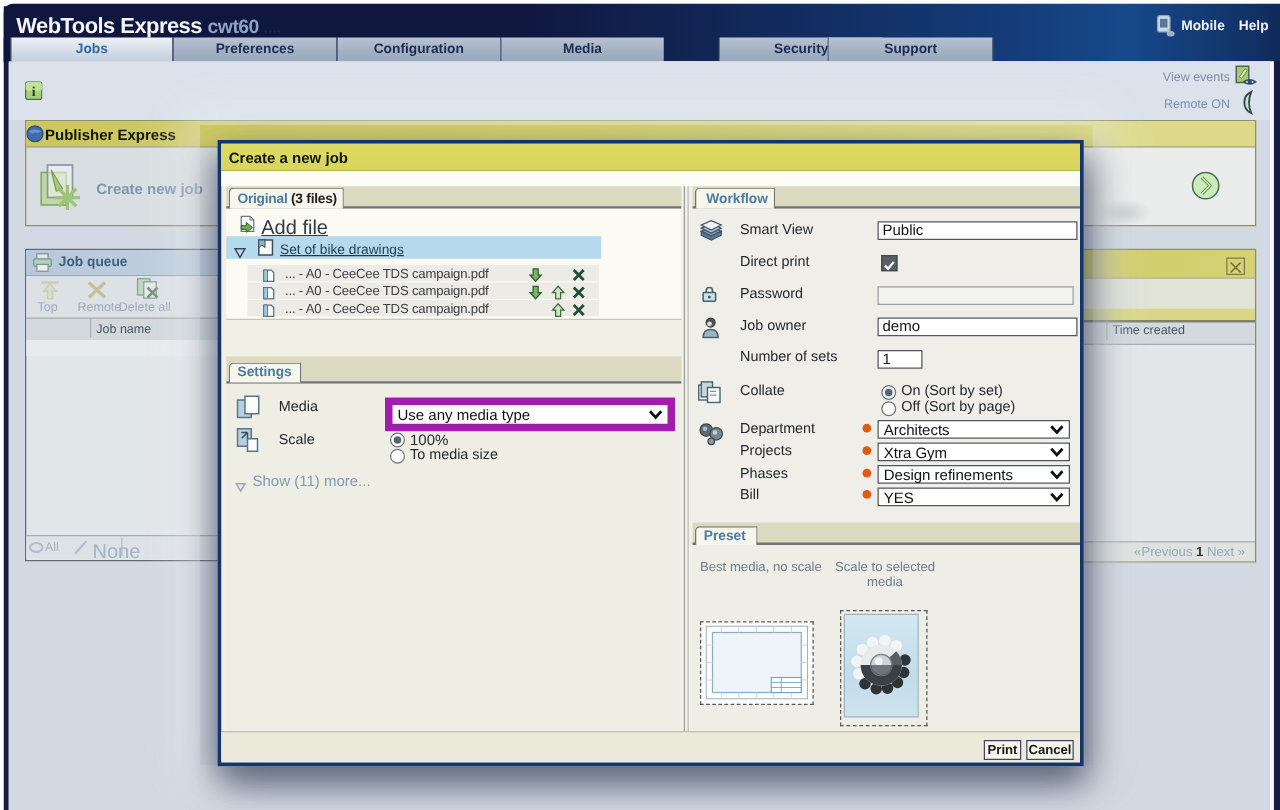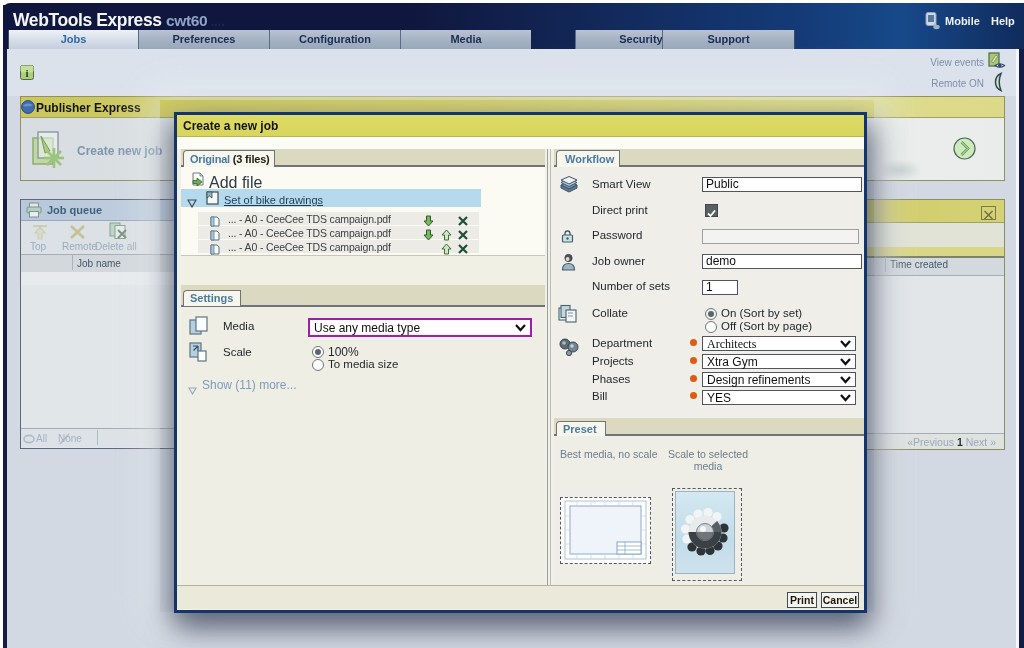--- a/index.html
+++ b/index.html
@@ -152,21 +152,21 @@
       <svg width="13" height="11">
           <ellipse cx="6" cy="5" rx="5" ry="3.6" fill="none" stroke="#aebccb" stroke-width="1.6"></ellipse>
         </svg>
     </div>
     <div style="position:absolute;left:15px;top:233px;font-size:10px;color:#a2b3c4;">All</div>
     <div style="position:absolute;left:37px;top:231px;width:13px;height:12px;">
       <svg width="13" height="12">
           <line x1="2" y1="11" x2="11" y2="1" stroke="#aebccb" stroke-width="1.6"></line>
         </svg>
     </div>
-    <div style="position:absolute;left:37px;top:233px;font-size:10px;color:#a2b3c4;">None</div>
+    <div style="position:absolute;left:53px;top:233px;font-size:16px;color:#a2b3c4;">None</div>
     <div style="position:absolute;left:76px;top:230px;width:1px;height:15px;background:#b2bcc4;"></div>
   </div>
 
   <div class="abs" style="left:620px;top:199px;width:383px;height:249px;border:1px solid #8a8d63;background:#e2e6e9;">
     <div style="position:absolute;left:0;top:0;width:100%;height:22px;background:linear-gradient(90deg,#cac45e 0%,#d0cc68 60%,#d5d276 100%);border-bottom:1px solid #a0a068;"></div>
     <div style="position:absolute;left:360px;top:6px;width:13px;height:12px;border:1px solid #7c7c46;">
       <svg width="13" height="12">
           <path d="M2.5 2 L10.5 10 M10.5 2 L2.5 10" stroke="#6e6e42" stroke-width="1.4"></path>
         </svg>
     </div>
@@ -294,21 +294,21 @@
         <span class="b" style="color:#4a7ba3;margin-left:6px;">Settings</span></div>
       <div style="position:absolute;left:0;top:158px;width:100%;height:278px;background:#efeee4;"></div>
 
       <div style="position:absolute;left:8px;top:167px;width:21px;height:20px;">
         <svg width="21" height="20" viewBox="0 0 21 20">
           <rect x="1" y="4" width="11" height="14" fill="#b6cfde" stroke="#5c7586" stroke-width="1.2"></rect>
           <rect x="7" y="1" width="11" height="14" fill="#fbfdfd" stroke="#5c7586" stroke-width="1.2"></rect>
         </svg>
       </div>
       <div style="position:absolute;left:42px;top:171px;font-size:11.5px;color:#23282e;">Media</div>
-      <div style="position:absolute;left:127px;top:169px;width:220px;height:15px;background:#fff;border:2px solid #a21caf;">
+      <div style="position:absolute;left:127px;top:169px;width:220px;height:15px;background:#fff;border:6px solid #a21caf;">
         <div style="position:absolute;left:4px;top:1px;font-size:12px;color:#111;">Use any media type</div>
         <svg width="11" height="8" style="position:absolute;right:4px;top:4px;">
             <path d="M1 1 L5.5 6 L10 1" fill="none" stroke="#111" stroke-width="2.2"></path>
           </svg>
       </div>
 
       <div style="position:absolute;left:8px;top:193px;width:21px;height:21px;">
         <svg width="21" height="21" viewBox="0 0 21 21">
           <rect x="1" y="1" width="11" height="14" fill="#b6cfde" stroke="#5c7586" stroke-width="1.2"></rect>
           <path d="M4 4 L9 4 M9 4 L9 9 M9 4 L4.5 8.5" fill="none" stroke="#3c515e" stroke-width="1.2"></path>
@@ -401,21 +401,21 @@
           <circle cx="7" cy="7" r="5" fill="#5d6b76" stroke="#39474f" stroke-width="1"></circle>
           <circle cx="15" cy="10" r="5" fill="#76858f" stroke="#39474f" stroke-width="1"></circle>
           <circle cx="6" cy="6" r="1.8" fill="#aebbc2"></circle>
           <circle cx="14" cy="9" r="1.8" fill="#c5d0d6"></circle>
           <circle cx="11" cy="16" r="2.6" fill="#8c9aa3" stroke="#39474f" stroke-width="1"></circle>
         </svg>
       </div>
       <div style="position:absolute;left:38px;top:188px;font-size:11.5px;color:#23282e;">Department</div>
       <div style="position:absolute;left:136px;top:190px;width:7px;height:7px;border-radius:50%;background:#e05a10;"></div>
       <div class="sel" style="position:absolute;left:148px;top:187px;width:152px;height:13px;background:#fff;border:1px solid #50565c;">
-        <div style="position:absolute;left:4px;top:0px;font-size:12px;color:#111;font-family:Liberation Serif, serif;">Architects</div>
+        <div style="position:absolute;left:4px;top:0px;font-size:12px;color:#111;">Architects</div>
         <svg width="11" height="8" style="position:absolute;right:4px;top:3px;">
             <path d="M1 1 L5.5 6 L10 1" fill="none" stroke="#111" stroke-width="2.2"></path>
           </svg>
       </div>
 
       <div style="position:absolute;left:38px;top:206px;font-size:11.5px;color:#23282e;">Projects</div>
       <div style="position:absolute;left:136px;top:208px;width:7px;height:7px;border-radius:50%;background:#e05a10;"></div>
       <div class="sel" style="position:absolute;left:148px;top:205px;width:152px;height:13px;background:#fff;border:1px solid #50565c;">
         <div style="position:absolute;left:4px;top:0px;font-size:12px;color:#111;">Xtra Gym</div>
         <svg width="11" height="8" style="position:absolute;right:4px;top:3px;">

